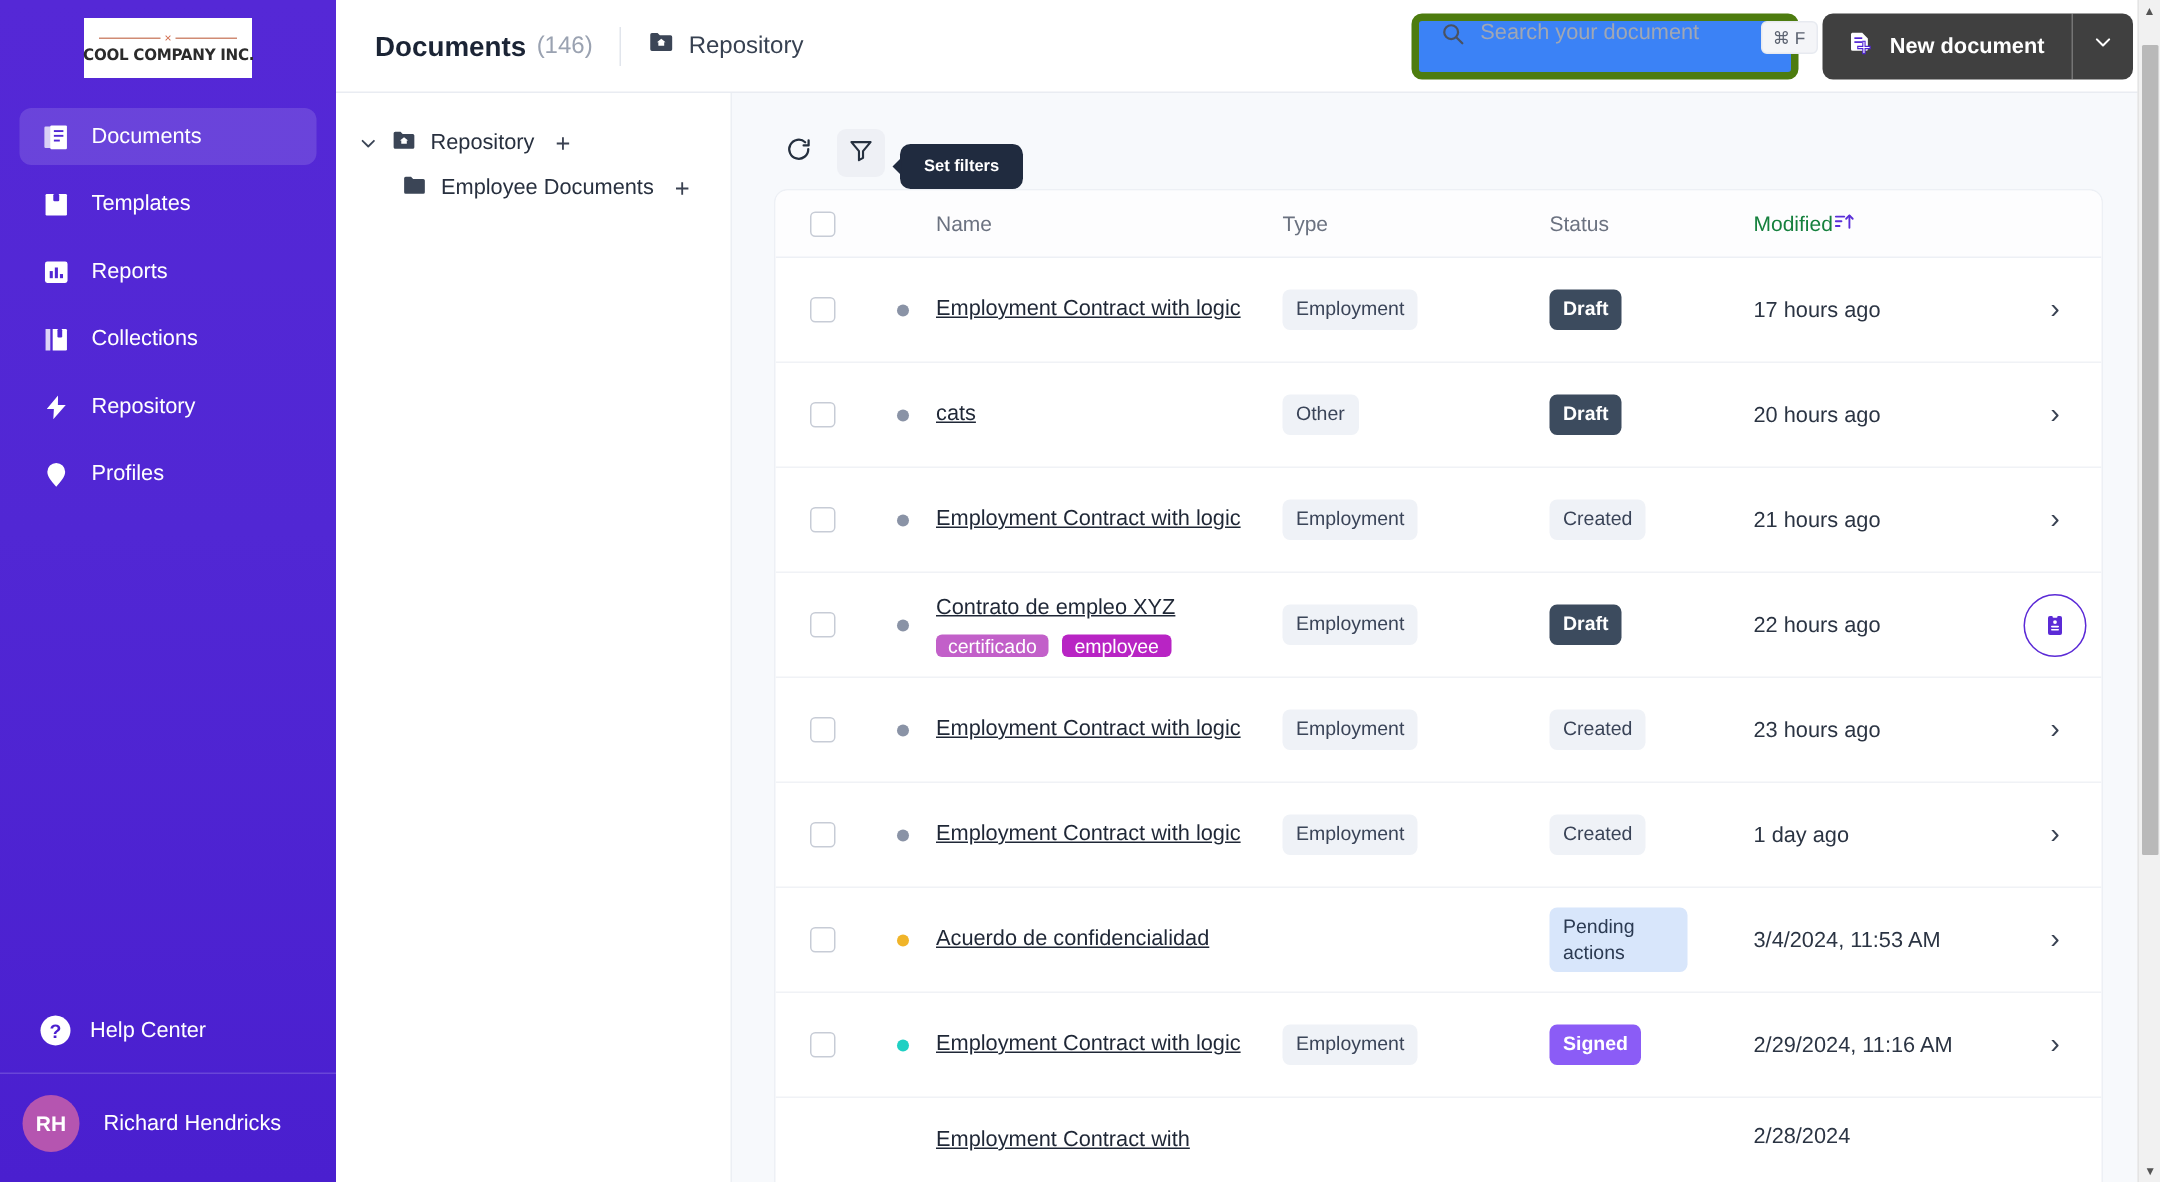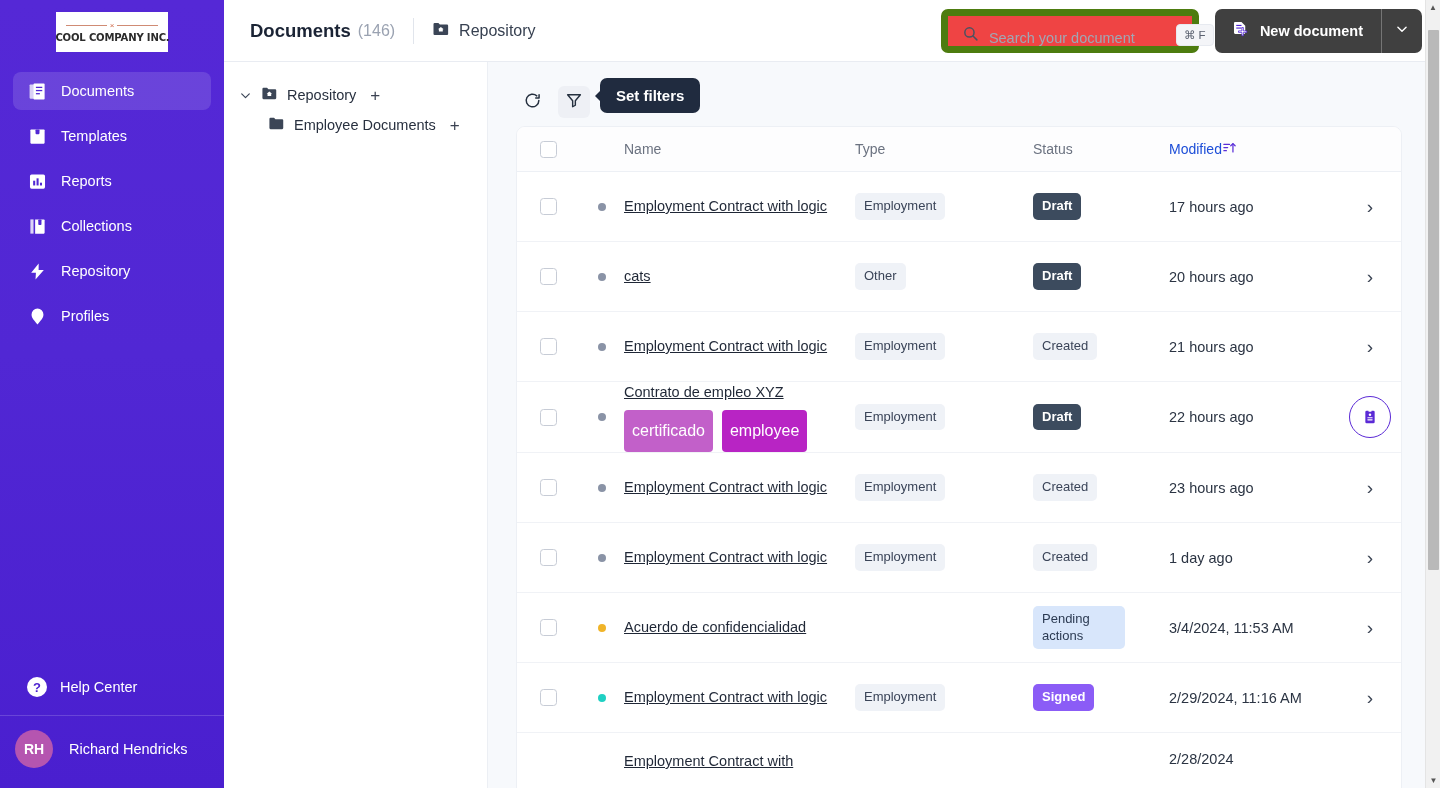--- a/index.html
+++ b/index.html
@@ -73,22 +73,22 @@
     display: flex; align-items: center; padding: 0 18px 0 26px;
     border-bottom: 1px solid #e9ecf2;
   }
   .crumb-title { font-size: 18.5px; font-weight: 700; color: #1b2435; }
   .crumb-count { font-size: 16px; color: #9aa2b1; margin-left: 7px; font-weight: 400; }
   .crumb-sep { width: 1px; height: 26px; background: #e1e5ec; margin: 0 18px; }
   .crumb-repo { display: flex; align-items: center; gap: 9px; font-size: 16px; color: #374151; cursor: pointer; }
 
   .topbar-right { margin-left: auto; display: flex; align-items: center; gap: 16px; }
   .search-box {
-    width: 258px; height: 44px; border: 7px solid #4d7c0f; border-radius: 7px;
-    display: flex; align-items: flex-end; padding: 0 10px 0 14px; background: #ef4444;
+    width: 258px; height: 44px; border: 5px solid #4d7c0f; border-radius: 7px;
+    display: flex; align-items: flex-start; padding: 0 10px 0 14px; background: #3b82f6;
   }
   .search-input {
     border: 0; outline: 0; flex: 1; font-size: 14.5px; color: #20293a;
     font-family: "Liberation Sans", sans-serif; background: transparent; margin-left: 10px;
   }
   .search-input::placeholder { color: #a0a7b4; }
   .kbd {
     background: #f4f5f8; border: 1px solid #e7eaf0; border-radius: 4px;
     font-size: 11.5px; color: #5b6270; padding: 3px 7px; white-space: nowrap;
   }
@@ -110,22 +110,22 @@
 
   .list-pane { flex: 1; background: #f7f9fc; min-width: 0; padding: 16px 38px 0 28px; position: relative; }
 
   .toolbar { display: flex; align-items: center; gap: 10px; height: 48px; position: relative; }
   .tool-btn {
     width: 32px; height: 32px; border-radius: 6px; display: flex; align-items: center; justify-content: center;
     cursor: pointer; background: transparent;
   }
   .tool-btn.active { background: #eef0f5; }
   .tooltip {
-    position: absolute; left: 84px; top: 0;
-    background: #202b3f; color: #fff; font-size: 15px; font-weight: 600;
+    position: absolute; left: 84px; top: 18px;
+    background: #202b3f; color: #fff; font-size: 11px; font-weight: 600;
     padding: 9px 16px; border-radius: 7px; white-space: nowrap;
   }
   .tooltip::before {
     content: ""; position: absolute; left: -5px; top: 50%; transform: translateY(-50%);
     border-top: 6px solid transparent; border-bottom: 6px solid transparent; border-right: 6px solid #202b3f;
   }
 
   .table-card { background: #fff; border: 1px solid #edf0f5; border-radius: 9px; overflow: hidden; }
   .thead {
     display: flex; align-items: center; height: 45px;
@@ -142,35 +142,35 @@
   .c-name { flex: 1; min-width: 0; padding-right: 16px; }
   .c-type { width: 178px; flex: 0 0 178px; }
   .c-status { width: 136px; flex: 0 0 136px; }
   .c-mod { width: 170px; flex: 0 0 170px; color: #2b3443; }
   .c-act { width: 62px; flex: 0 0 62px; display: flex; align-items: center; justify-content: center; }
 
   .cbox { width: 17px; height: 17px; border: 1.6px solid #c7ccd6; border-radius: 3.5px; background: #fff; cursor: pointer; }
   .dot { width: 8px; height: 8px; border-radius: 50%; }
   .name-text { line-height: 1.45; text-decoration: underline; }
   .tags { display: flex; gap: 9px; margin-top: 7px; }
-  .tag { font-size: 16px; color: #fff; border-radius: 4px; padding: 12px 8px; }
+  .tag { font-size: 13px; color: #fff; border-radius: 4px; padding: 0 8px; }
 
   .badge { display: inline-block; font-size: 13px; border-radius: 5px; padding: 5px 9px; line-height: 1.25; }
   .badge-type { background: #eff2f7; color: #3a4458; }
   .badge-draft { background: #3c4b5e; color: #fff; font-weight: 600; }
   .badge-created { background: #eff2f7; color: #3a4458; }
   .badge-pending { background: #d8e6fb; color: #2b3a52; max-width: 92px; }
   .badge-signed { background: #8b5cf6; color: #fff; font-weight: 600; }
 
   .chev-right { color: #3b4454; font-size: 19px; line-height: 1; }
   .act-circle {
     width: 42px; height: 42px; border-radius: 50%; border: 1.5px solid #5b2ad6;
     display: flex; align-items: center; justify-content: center; cursor: pointer; background: #fff;
   }
-  .sort-purple { color: #1d4ed8; display: flex; align-items: center; gap: 0; cursor: pointer; }
+  .sort-purple { color: #15803d; display: flex; align-items: center; gap: 0; cursor: pointer; }
 
   
   .scrollbar { position: absolute; right: 0; top: 0; width: 15px; height: 788px; background: #f1f1f1; border-left: 1px solid #e4e4e4; }
   .sb-arrow { height: 15px; display: flex; align-items: center; justify-content: center; color: #555; font-size: 8px; }
   .sb-thumb { position: absolute; left: 2px; width: 11px; top: 30px; height: 540px; background: #b9b9b9; border-radius: 1px; }
 </style>
 </head>
 <body>
 
 <div class="app">

